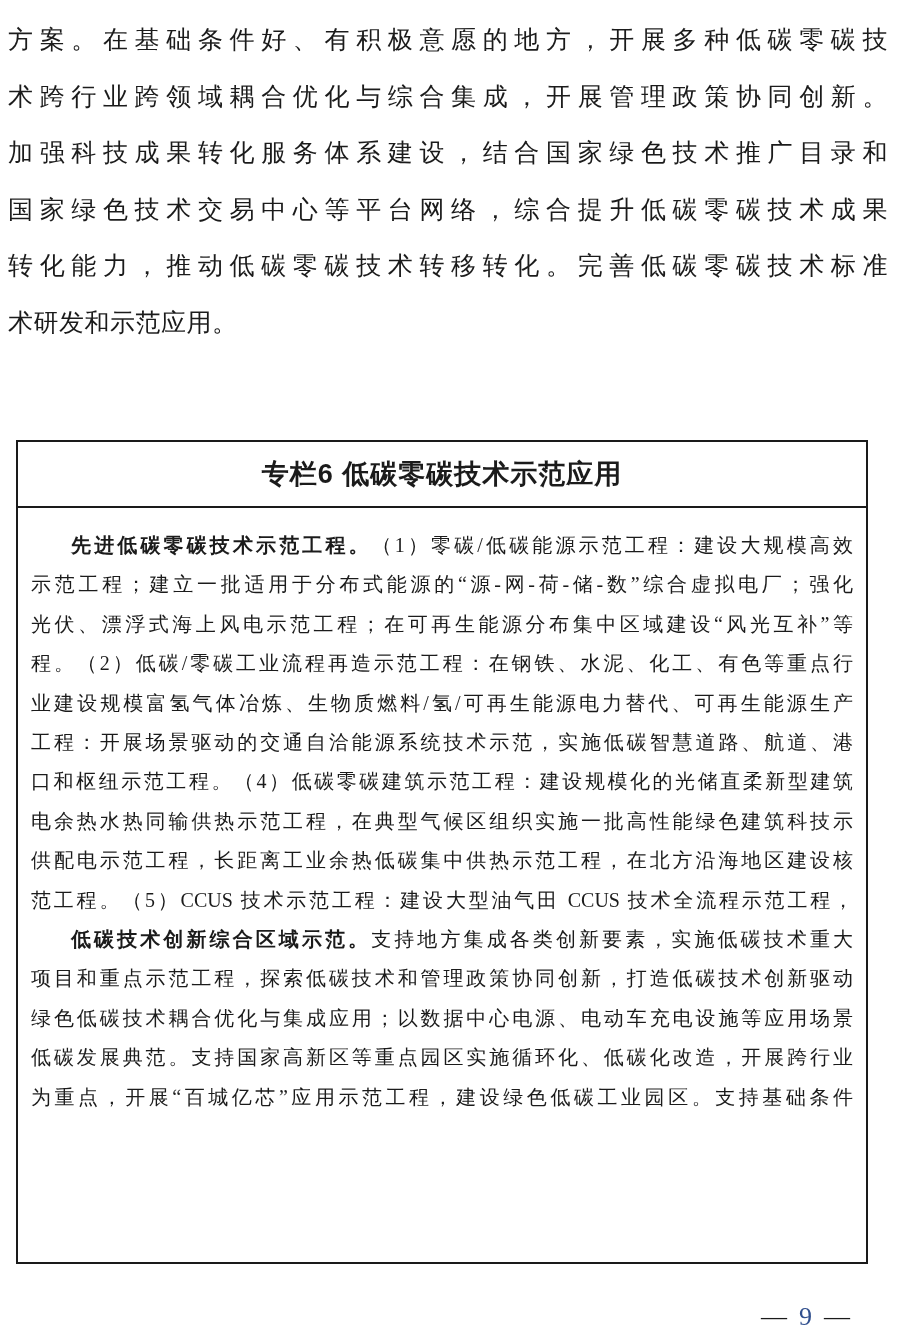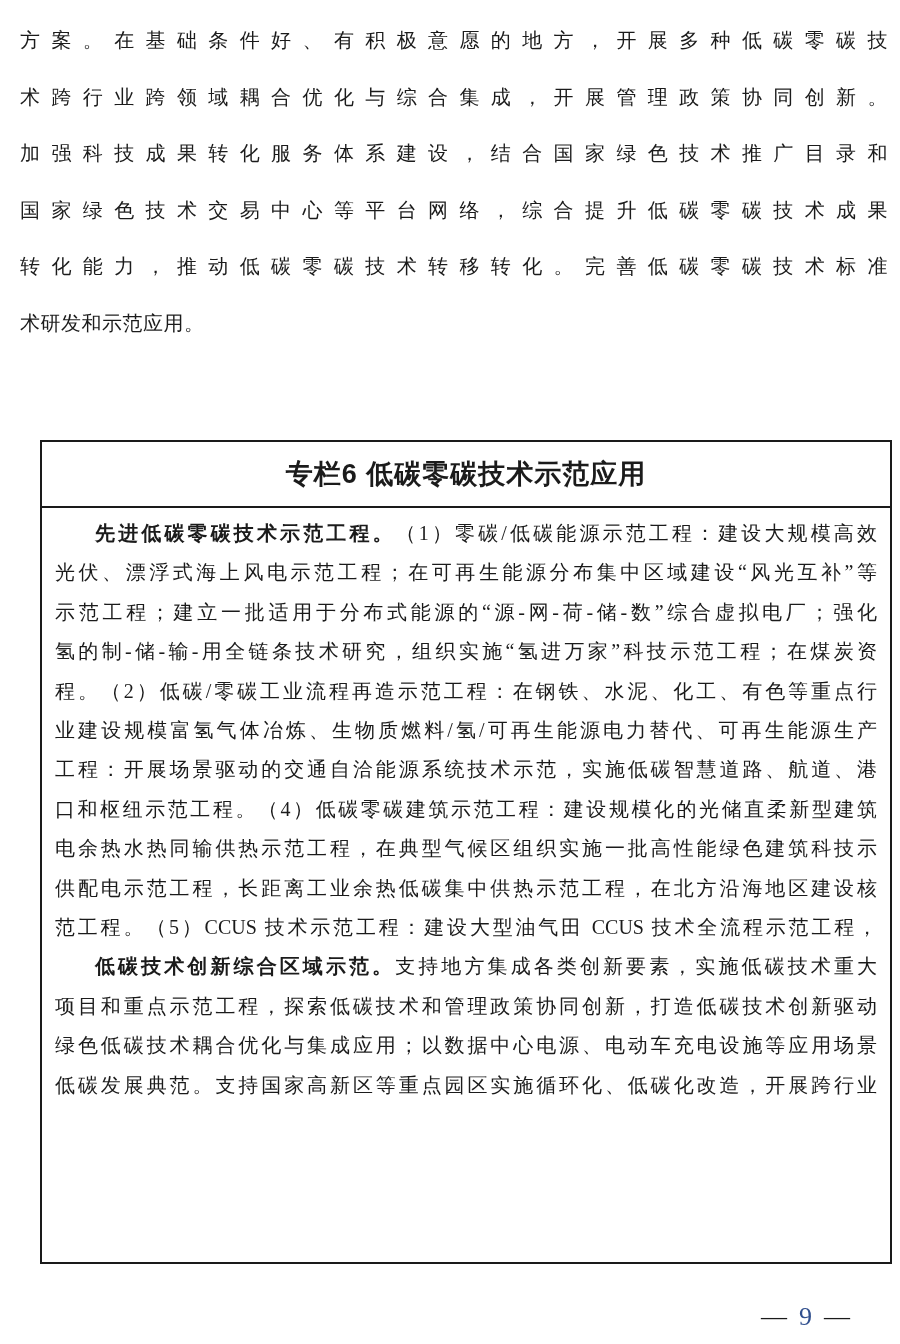--- a/index.html
+++ b/index.html
@@ -14,56 +14,55 @@
   }
 
   
   .main-text {
     position: absolute;
     left: 8px;
     right: 12px;
     top: 12px;
   }
   .mline {
-    font-size: 20px;
+    font-size: 25px;
     line-height: 56.5px;
     text-align: justify;
     text-align-last: justify;
     letter-spacing: 0.5px;
     white-space: normal;
-    margin-left: 12px;
   }
   .mline.endp {
     text-align-last: left;
   }
 
   
   .column-box {
     position: absolute;
-    left: 40px;
+    left: 16px;
     top: 440px;
     width: 852px;
     height: 824px;
     border: 2px solid #1a1a1a;
     box-sizing: border-box;
     background: #ffffff;
   }
   .box-title {
     height: 64px;
     border-bottom: 2px solid #1a1a1a;
     display: flex;
     align-items: center;
     justify-content: center;
     font-family: "Liberation Sans", "DejaVu Sans", sans-serif;
     font-weight: bold;
     font-size: 27px;
     letter-spacing: 1px;
   }
   .box-body {
-    padding: 6px 13px 0 13px;
+    padding: 18px 13px 0 13px;
   }
   .bline {
     font-size: 20px;
     line-height: 39.4px;
     text-align: justify;
     text-align-last: justify;
   }
   .bline.endp {
     text-align-last: left;
   }
@@ -101,32 +100,32 @@
     <div class="mline">加强科技成果转化服务体系建设，结合国家绿色技术推广目录和</div>
     <div class="mline">国家绿色技术交易中心等平台网络，综合提升低碳零碳技术成果</div>
     <div class="mline">转化能力，推动低碳零碳技术转移转化。完善低碳零碳技术标准</div>
     <div class="mline endp">术研发和示范应用。</div>
   </div>
 
   <div class="column-box">
     <div class="box-title">专栏6 低碳零碳技术示范应用</div>
     <div class="box-body">
       <div class="bline indent"><span class="lead">先进低碳零碳技术示范工程。</span><span>（1）零碳/低碳能源示范工程：建设大规模高效</span></div>
+      <div class="bline">示范工程；建立一批适用于分布式能源的“源-网-荷-储-数”综合虚拟电厂；强化</div>
       <div class="bline">光伏、漂浮式海上风电示范工程；在可再生能源分布集中区域建设“风光互补”等</div>
-      <div class="bline">示范工程；建立一批适用于分布式能源的“源-网-荷-储-数”综合虚拟电厂；强化</div>
-      <div class="bline">氢的制-储-输-用全链条技术研究，组织实施“氢进万家”科技示范工程；在煤炭资</div>
       <div class="bline">程。（2）低碳/零碳工业流程再造示范工程：在钢铁、水泥、化工、有色等重点行</div>
       <div class="bline">业建设规模富氢气体冶炼、生物质燃料/氢/可再生能源电力替代、可再生能源生产</div>
       <div class="bline">工程：开展场景驱动的交通自洽能源系统技术示范，实施低碳智慧道路、航道、港</div>
       <div class="bline">口和枢纽示范工程。（4）低碳零碳建筑示范工程：建设规模化的光储直柔新型建筑</div>
       <div class="bline">电余热水热同输供热示范工程，在典型气候区组织实施一批高性能绿色建筑科技示</div>
       <div class="bline">供配电示范工程，长距离工业余热低碳集中供热示范工程，在北方沿海地区建设核</div>
       <div class="bline">范工程。（5）CCUS 技术示范工程：建设大型油气田 CCUS 技术全流程示范工程，</div>
       <div class="bline indent"><span class="lead">低碳技术创新综合区域示范。</span><span>支持地方集成各类创新要素，实施低碳技术重大</span></div>
       <div class="bline">项目和重点示范工程，探索低碳技术和管理政策协同创新，打造低碳技术创新驱动</div>
       <div class="bline">绿色低碳技术耦合优化与集成应用；以数据中心电源、电动车充电设施等应用场景</div>
       <div class="bline">低碳发展典范。支持国家高新区等重点园区实施循环化、低碳化改造，开展跨行业</div>
+      <div class="bline">为重点，开展“百城亿芯”应用示范工程，建设绿色低碳工业园区。支持基础条件</div>
     </div>
   </div>
 
   <div class="page-number"><span>—</span><span class="digit">9</span><span>—</span></div>
 
 </div>
 
 </body></html>

